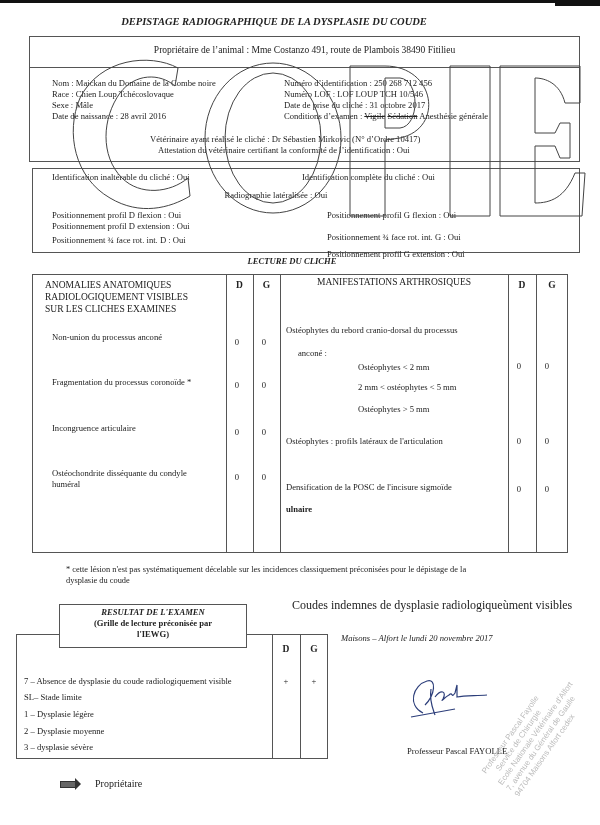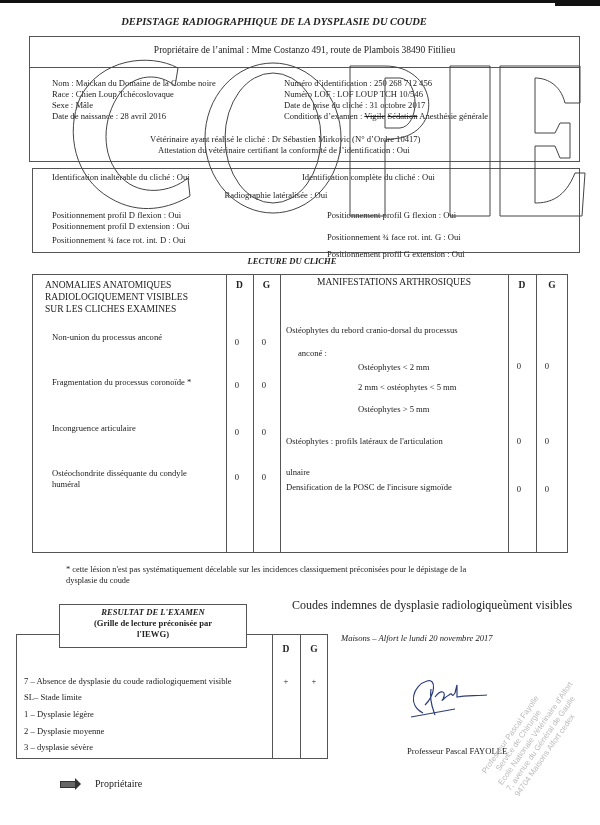--- a/index.html
+++ b/index.html
@@ -105,21 +105,21 @@
 <div class="abs t9 center" style="left:508px; top:361px; width:22px;">0</div>
 <div class="abs t9 center" style="left:536px; top:361px; width:22px;">0</div>
 <div class="abs t9" style="left:358px; top:382px;">2 mm &lt; ostéophytes &lt; 5 mm</div>
 <div class="abs t9" style="left:358px; top:404px;">Ostéophytes &gt; 5 mm</div>
 
 <div class="abs t9" style="left:286px; top:436px;">Ostéophytes : profils latéraux de l'articulation</div>
 <div class="abs t9 center" style="left:508px; top:436px; width:22px;">0</div>
 <div class="abs t9 center" style="left:536px; top:436px; width:22px;">0</div>
 
 <div class="abs t9" style="left:286px; top:482px;">Densification de la POSC de l'incisure sigmoïde</div>
-<div class="abs t9" style="left:286px; top:467px;">ulnaire</div>
+<div class="abs t9" style="left:286px; top:504px;font-weight:bold;">ulnaire</div>
 <div class="abs t9 center" style="left:508px; top:484px; width:22px;">0</div>
 <div class="abs t9 center" style="left:536px; top:484px; width:22px;">0</div>
 
 <div class="abs t9" style="left:66px; top:564px; font-size:8.4px;">* cette lésion n'est pas systématiquement décelable sur les incidences classiquement préconisées pour le dépistage de la</div>
 <div class="abs t9" style="left:66px; top:575px; font-size:8.4px;">dysplasie du coude</div>
 
 <div class="abs t10" style="left:292px; top:599px; font-size:12px;">Coudes indemnes de dysplasie radiologiqueùment visibles</div>
 
 <div class="abs box" style="left:16px; top:634px; width:312px; height:125px;"></div>
 <div class="vline" style="left:272px; top:634px; height:125px;"></div>

